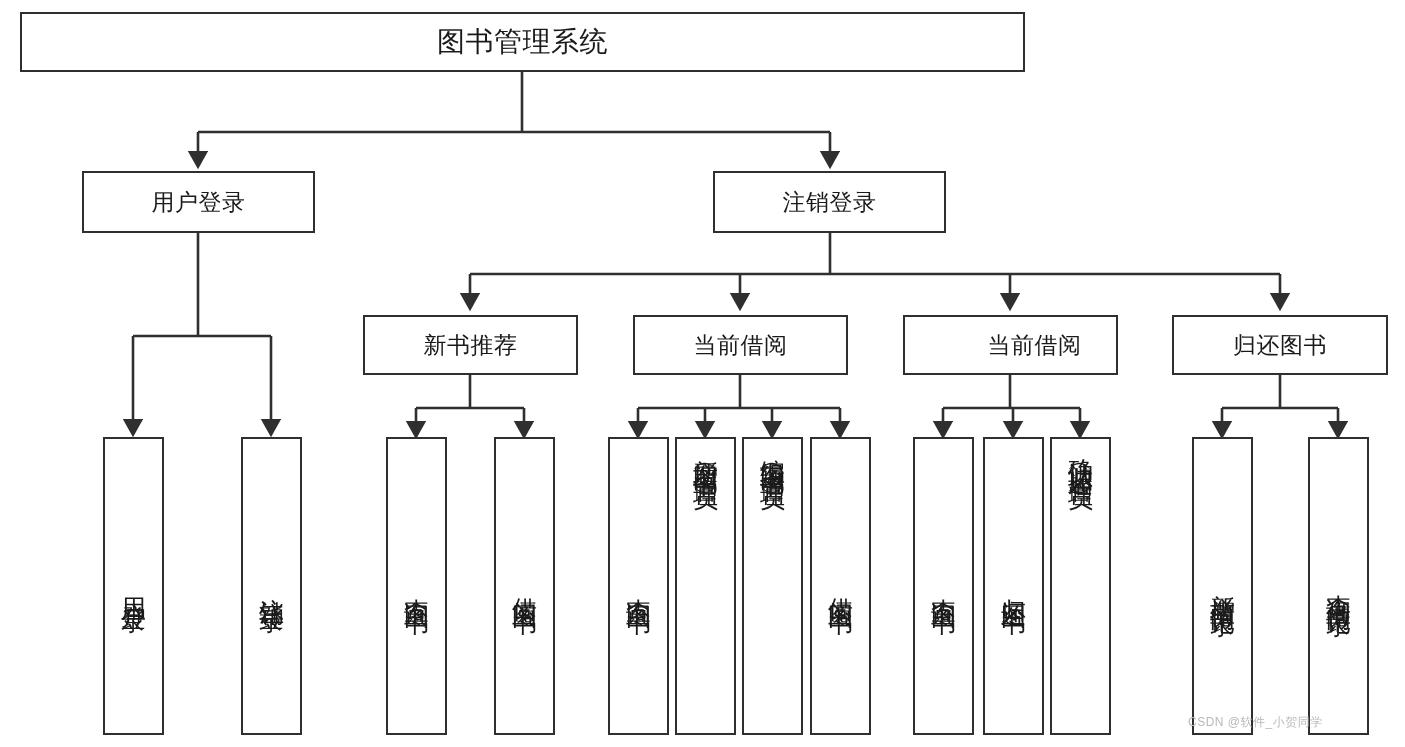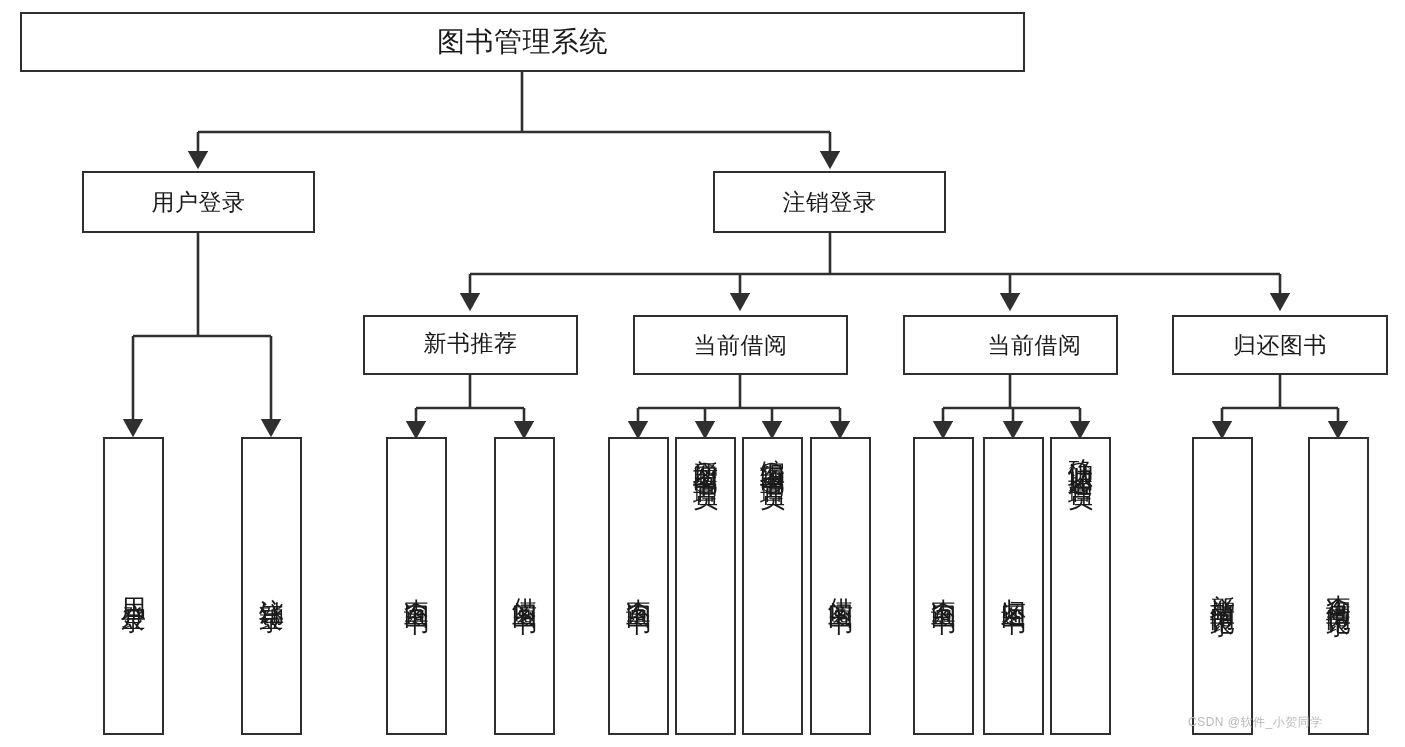--- a/index.html
+++ b/index.html
@@ -138,21 +138,21 @@
   </div>
 
   <div class="node horiz" style="left:82px; top:171px; width:233px; height:62px;">
     <span class="lbl">用户登录</span>
   </div>
 
   <div class="node horiz" style="left:713px; top:171px; width:233px; height:62px;">
     <span class="lbl">注销登录</span>
   </div>
 
-  <div class="node horiz" style="left:363px; top:315px; width:215px; height:60px;font-family:Liberation Mono, monospace;">
+  <div class="node horiz" style="left:363px; top:315px; width:215px; height:60px;">
     <span class="lbl">新书推荐</span>
   </div>
 
   <div class="node horiz" style="left:633px; top:315px; width:215px; height:60px;">
     <span class="lbl">当前借阅</span>
   </div>
 
   <div class="node horiz" style="left:903px; top:315px; width:215px; height:60px;padding-left:48px;">
     <span class="lbl">当前借阅</span>
   </div>

